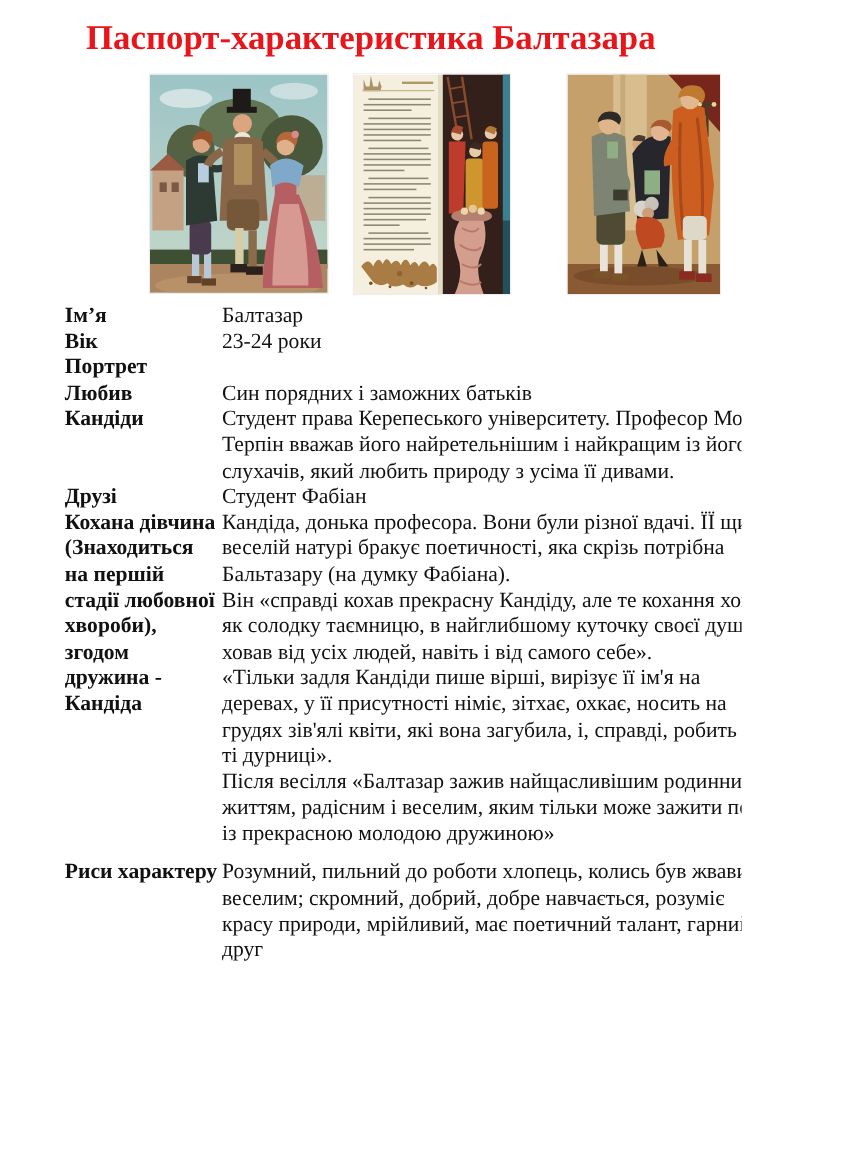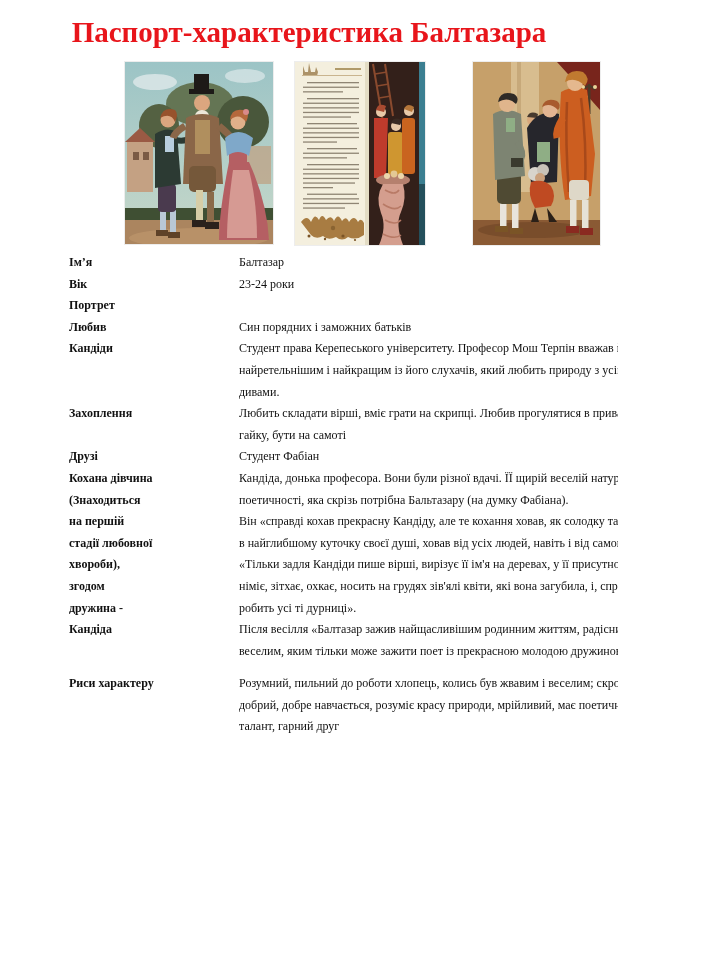--- a/index.html
+++ b/index.html
@@ -20,34 +20,33 @@
     font-weight:bold;
     color:#e8151b;
   }
   .images{position:absolute;top:62px;left:0;width:100%;height:185px;}
   .painting{position:absolute;top:0;display:block;box-shadow:0 0 0 1px rgba(0,0,0,.07);}
   #painting-1{left:125px;}
   #painting-2{left:295px;}
   #painting-3{left:473px;}
   .char-table{
     position:absolute;
-    top:252px;left:69px;width:596px;
-    font-size:12px;
+    top:252px;left:54px;width:596px;
+    font-size:18px;
     line-height:21.6px;
   }
   .row{display:flex;align-items:flex-start;}
   .row-label{
     flex:0 0 131px;width:131px;
     font-weight:bold;
     white-space:pre-line;
   }
   .row-value{
     flex:1;
     white-space:pre-line;
-    margin-left:39px;
   }
   .gap-before{margin-top:11px;}
 </style>
 </head>
 <body>
 
 <div class="page">
 
   <h1 class="title">Паспорт-характеристика Балтазара</h1>
 
@@ -242,24 +241,20 @@
     </div>
     <div class="row">
       <div class="row-label">Любив</div>
       <div class="row-value">Син порядних і заможних батьків</div>
     </div>
     <div class="row">
       <div class="row-label">Кандіди</div>
       <div class="row-value">Студент права Керепеського університету. Професор Мош Терпін вважав його найретельнішим і найкращим із його слухачів, який любить природу з усіма її дивами.</div>
     </div>
     <div class="row">
-      <div class="row-label">Захоплення</div>
-      <div class="row-value">Любить складати вірші, вміє грати на скрипці. Любив прогулятися в приватному гайку, бути на самоті</div>
-    </div>
-    <div class="row">
       <div class="row-label">Друзі</div>
       <div class="row-value">Студент Фабіан</div>
     </div>
     <div class="row">
       <div class="row-label">Кохана дівчина
 (Знаходиться
 на першій
 стадії любовної
 хвороби),
 згодом

